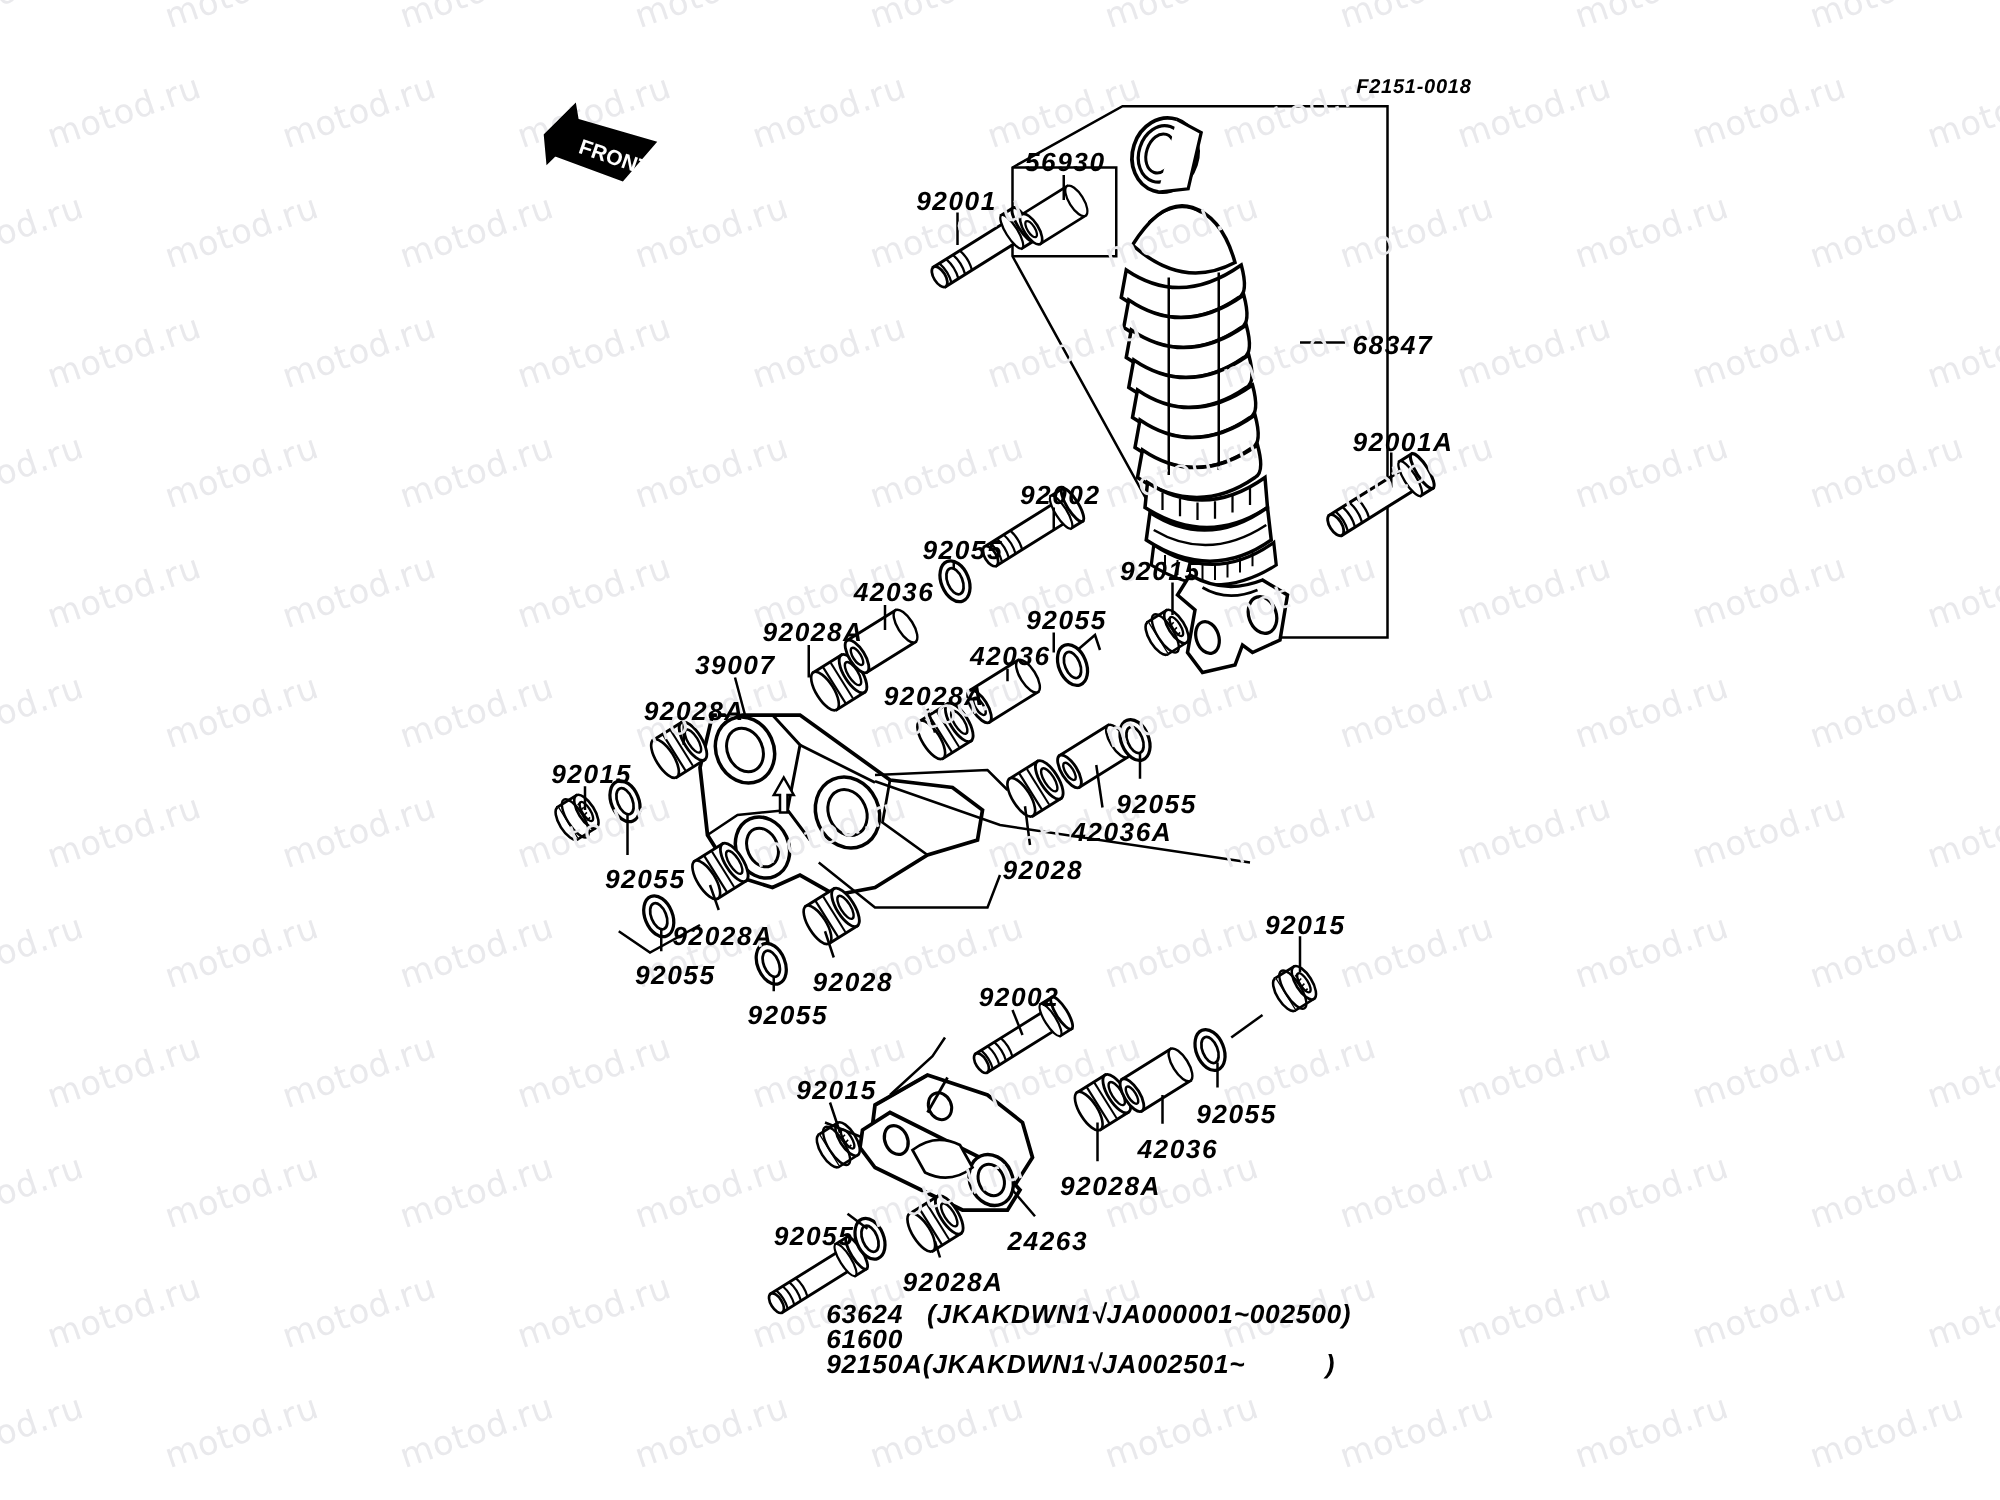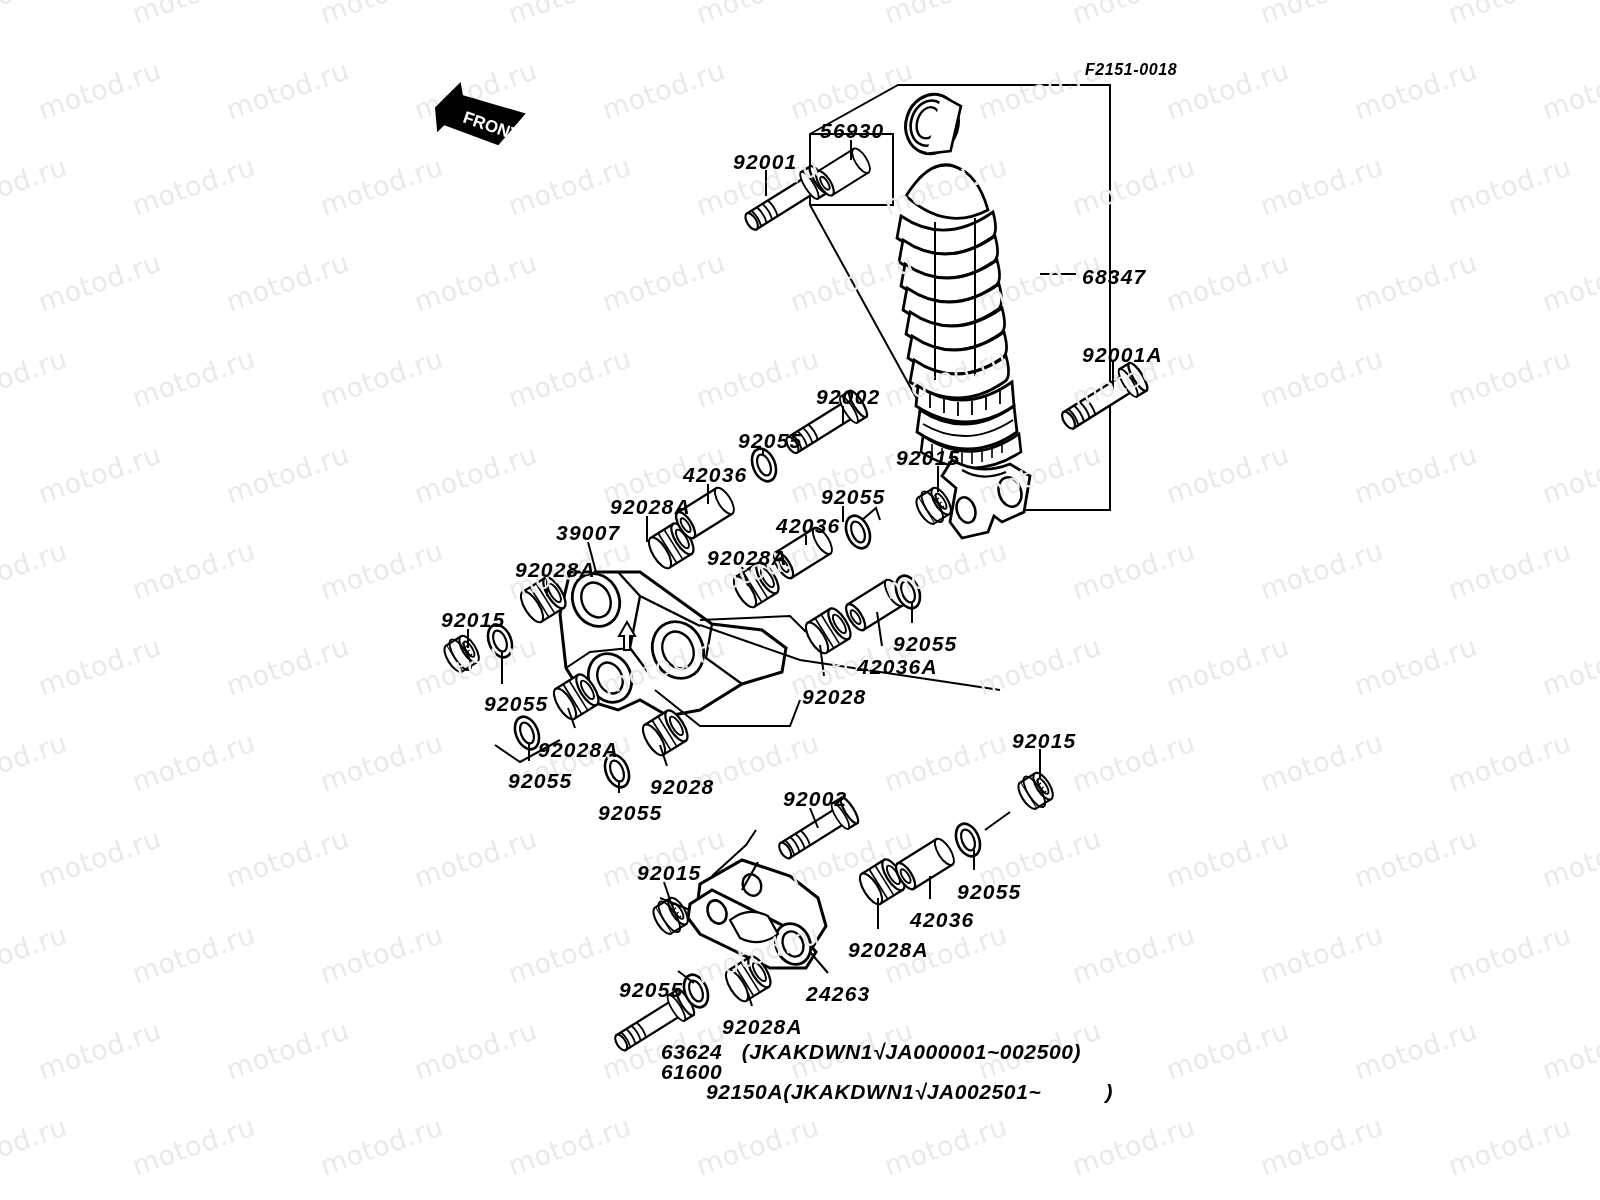--- a/index.html
+++ b/index.html
@@ -525,16 +525,16 @@
       <div class="lbl" style="left: 783px; top: 787px;">92002</div>
       <div class="lbl" style="left: 637px; top: 861px;">92015</div>
       <div class="lbl" style="left: 957px; top: 880px;">92055</div>
       <div class="lbl" style="left: 910px; top: 908px;">42036</div>
       <div class="lbl" style="left: 848px; top: 938px;">92028A</div>
       <div class="lbl" style="left: 806px; top: 982px;">24263</div>
       <div class="lbl" style="left: 619px; top: 978px;">92055</div>
       <div class="lbl" style="left: 722px; top: 1015px;">92028A</div>
       <div class="note" style="left: 661px; top: 1040px;">63624   (JKAKDWN1√JA000001~002500)</div>
       <div class="note" style="left: 661px; top: 1060px;">61600</div>
-      <div class="note" style="left: 661px; top: 1080px; margin-left: 45px;">92150A(JKAKDWN1√JA002501~          )</div>
+      <div class="note" style="left: 661px; top: 1080px;">92150A(JKAKDWN1√JA002501~          )</div>
     </div>
 
 </div>
 
 </body></html>

